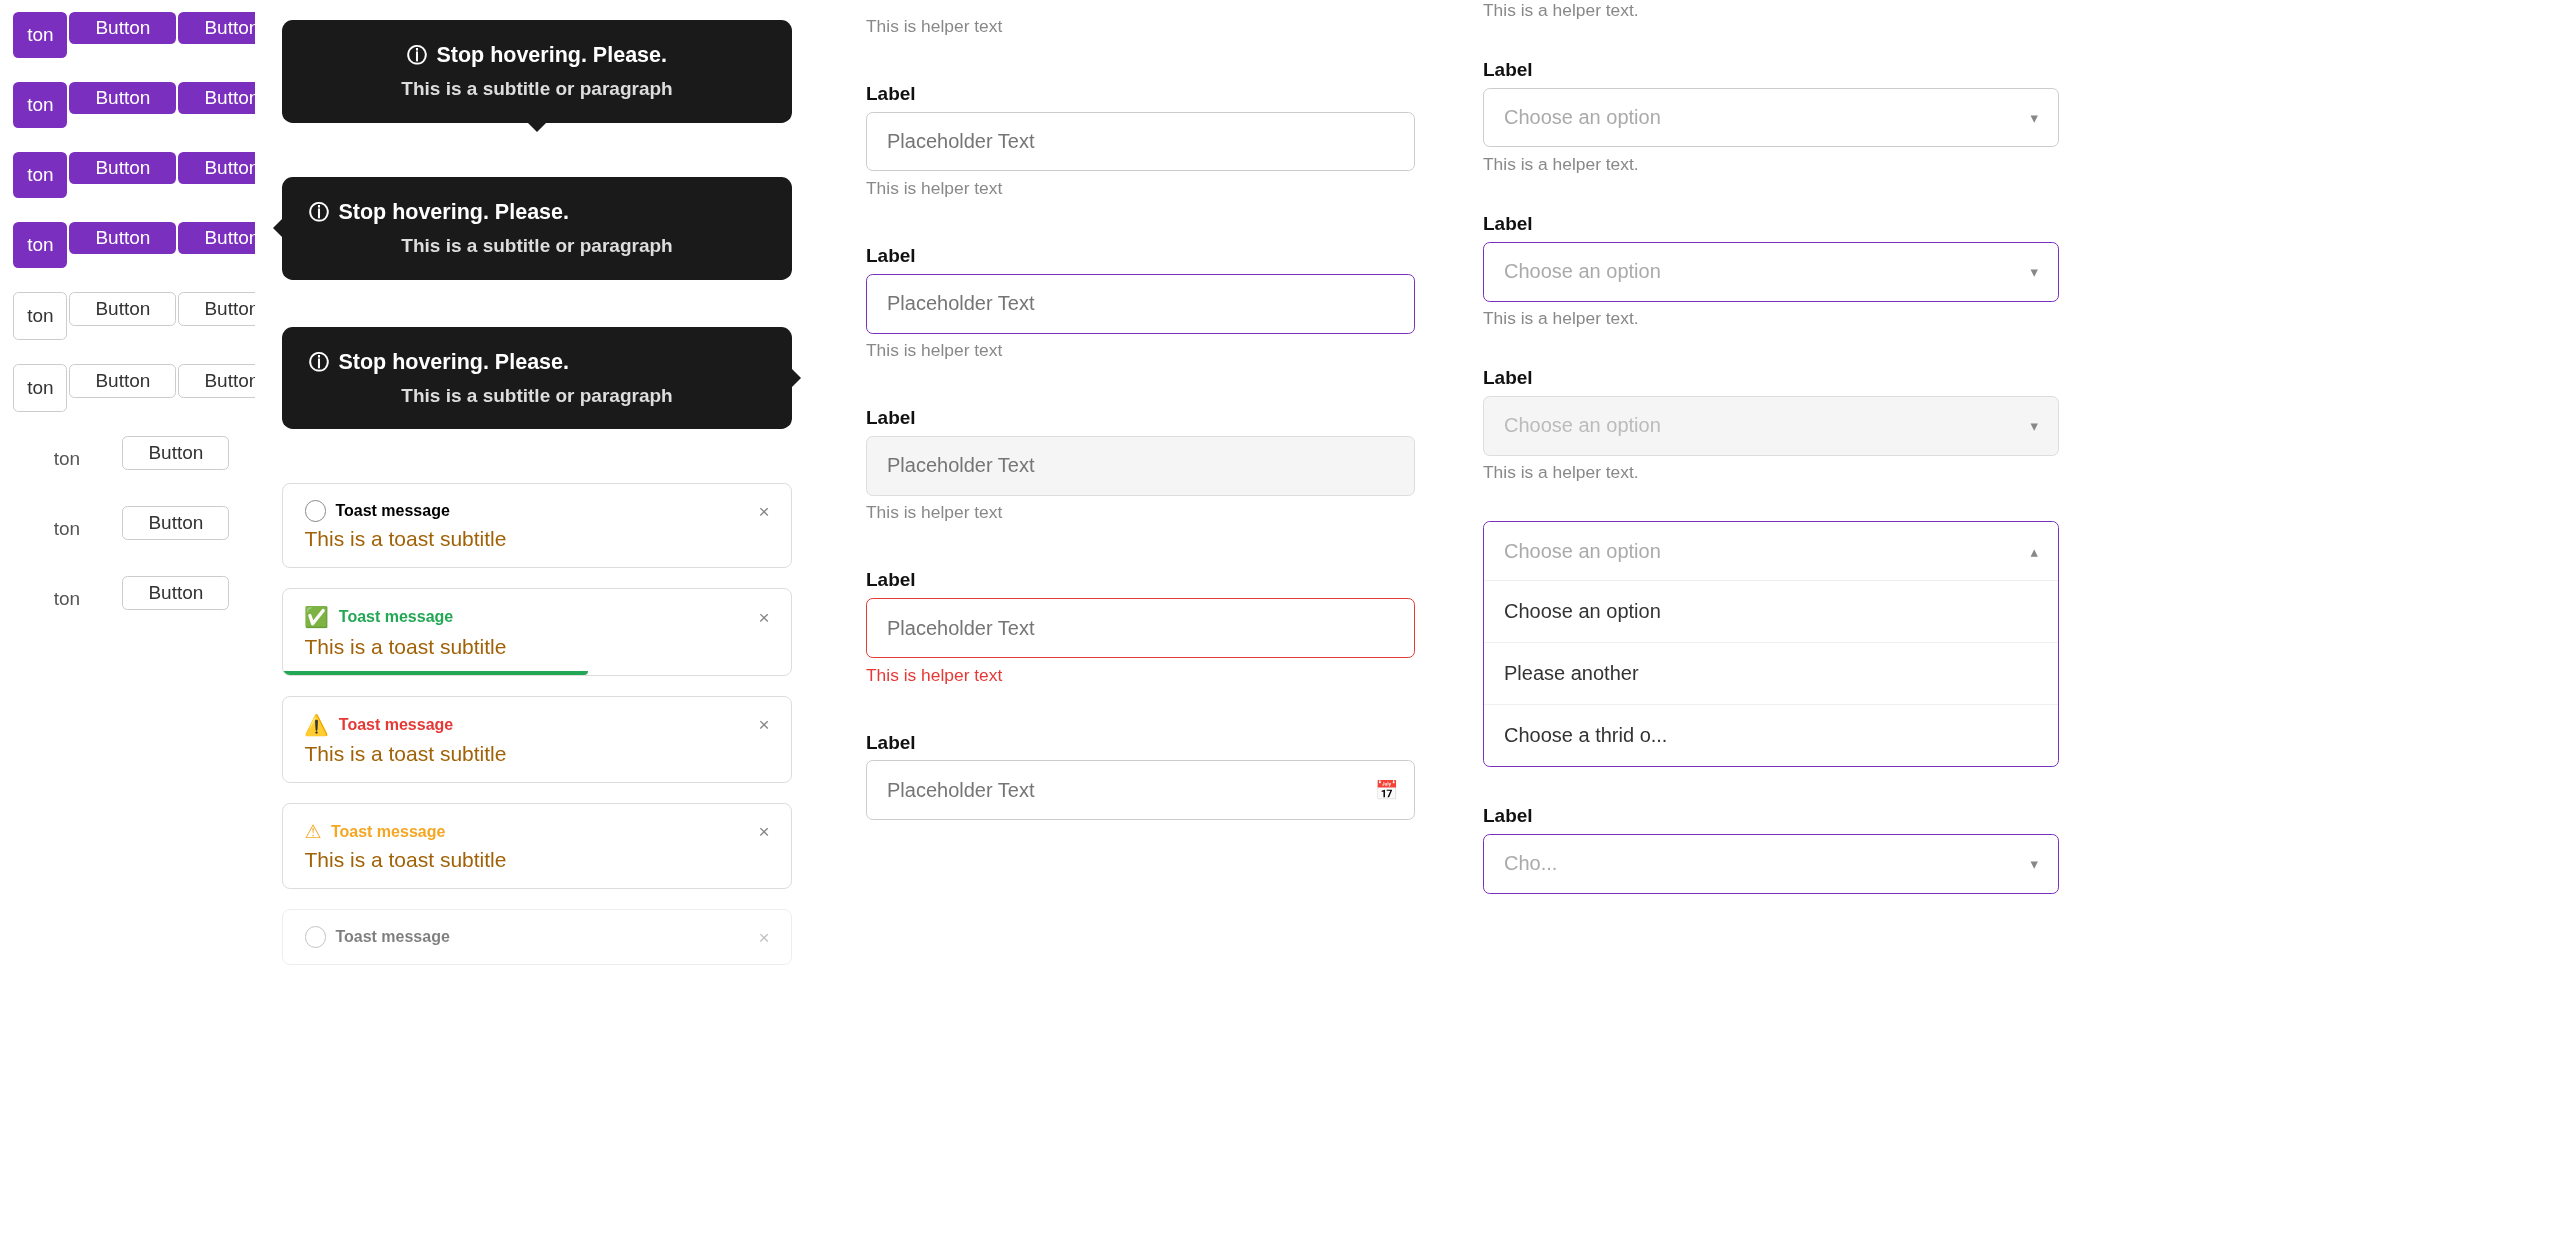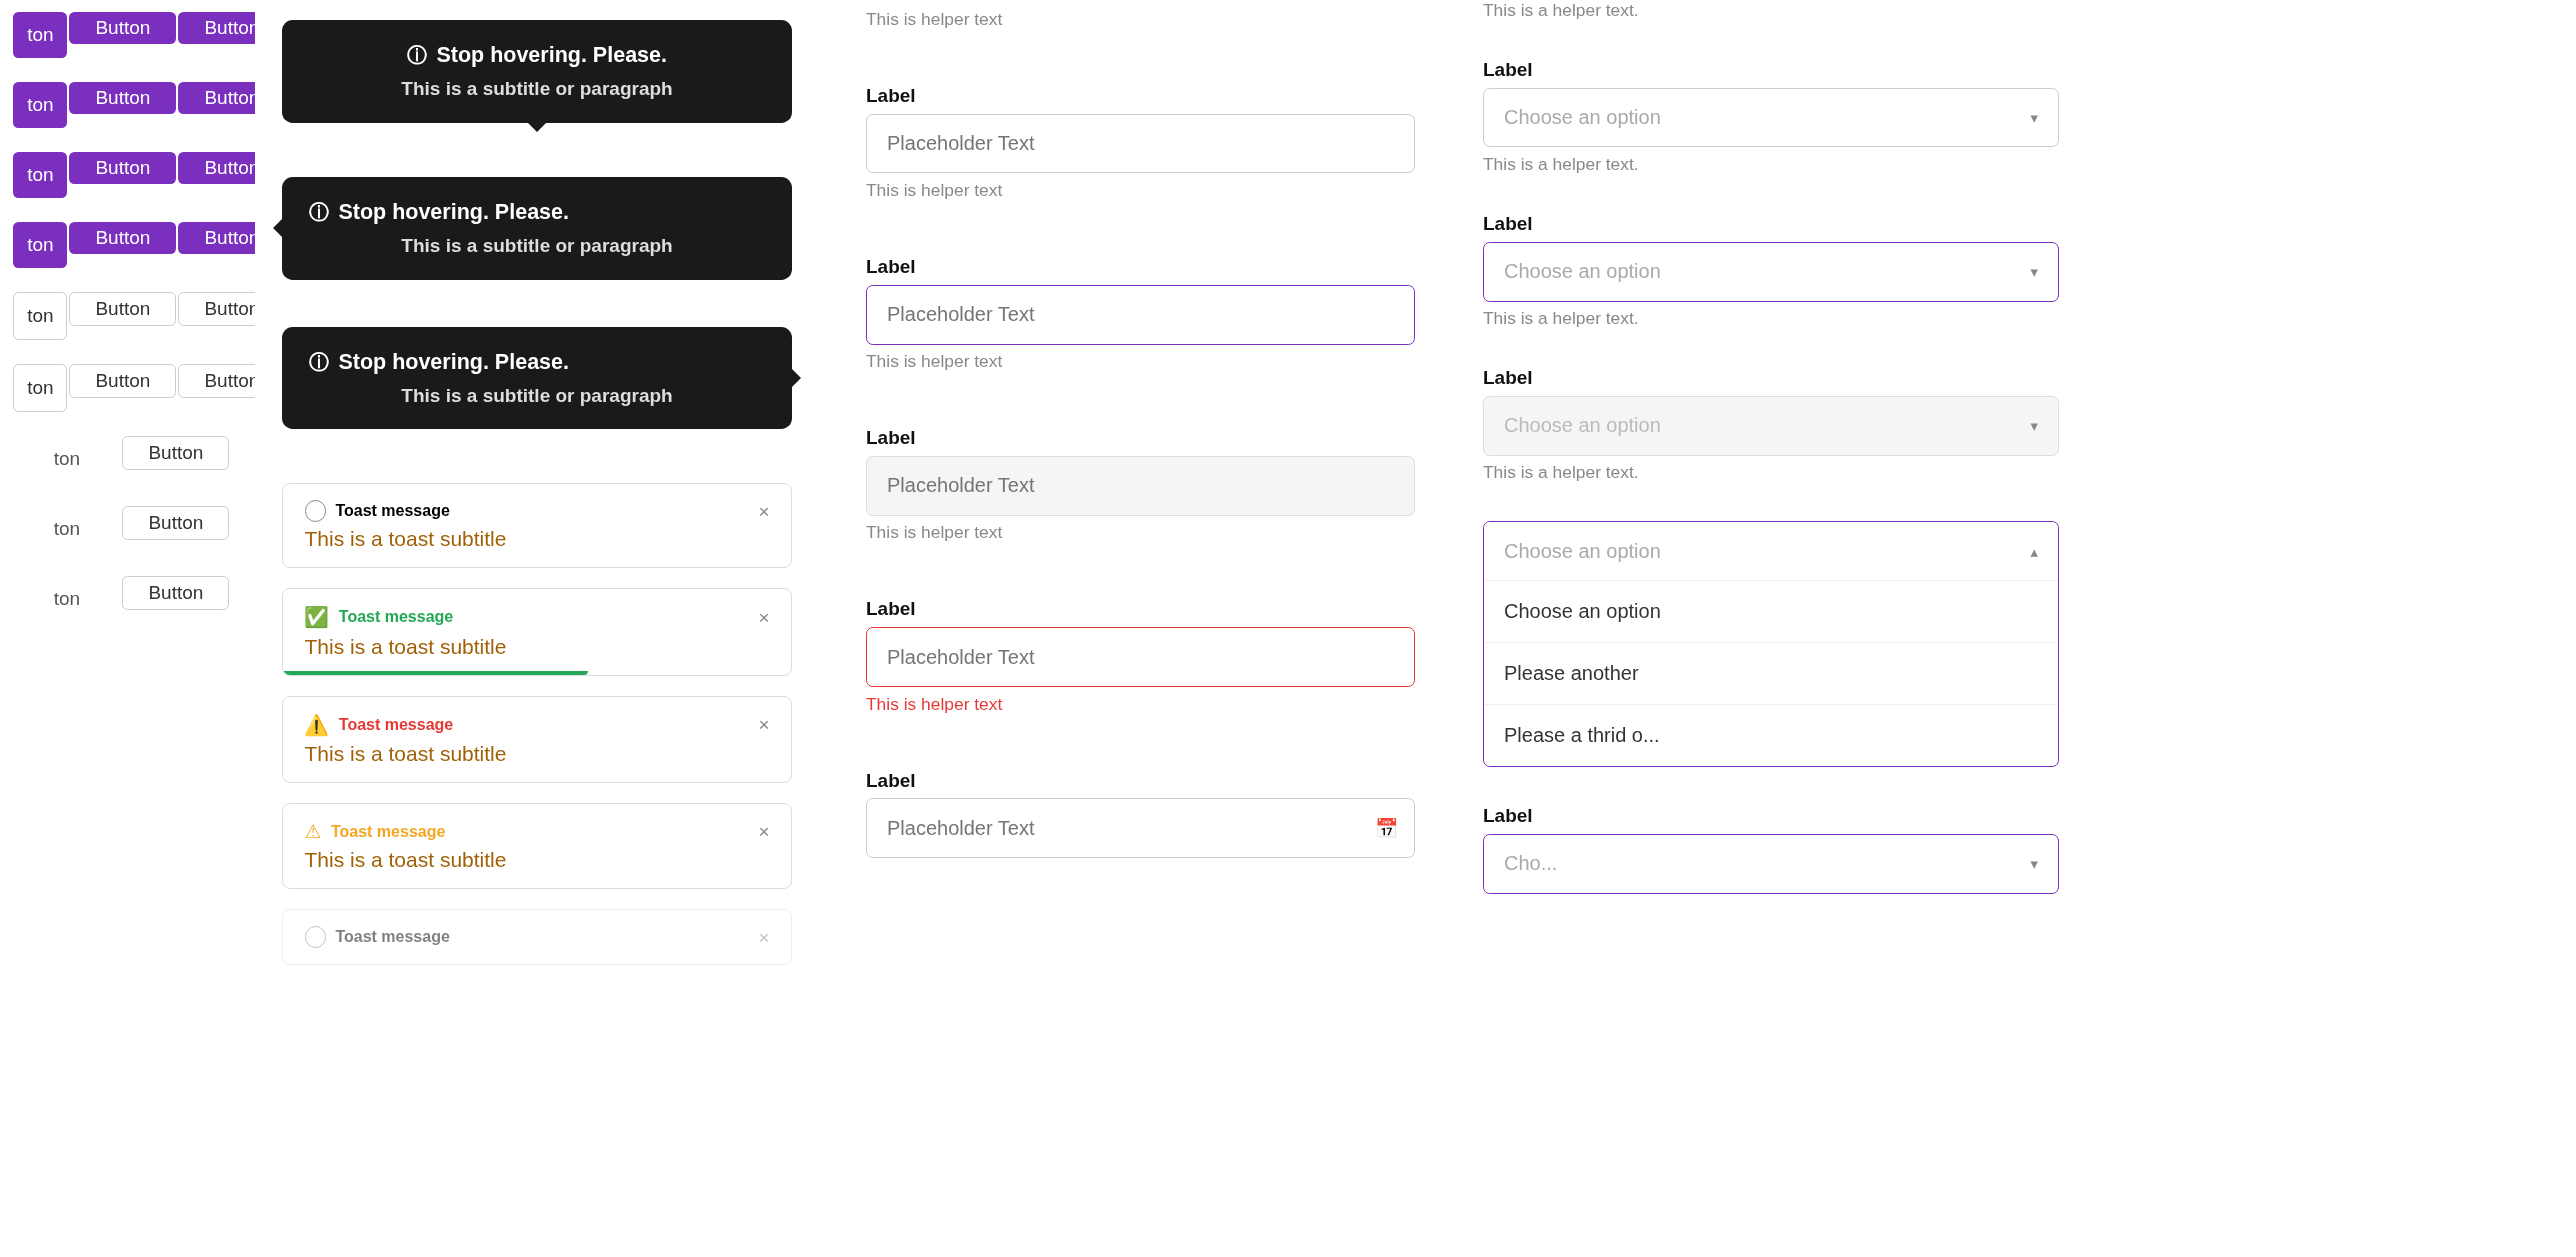--- a/index.html
+++ b/index.html
@@ -205,24 +205,24 @@
       align-items: center;
       justify-content: center;
       font-size: 12px;
       flex-shrink: 0;
       color: #888888;
     }
 
     
     .col-inputs {
       width: 617px;
-      padding: 9px 34px;
+      padding: 16px 34px;
       display: flex;
       flex-direction: column;
-      gap: 17px;
+      gap: 8px;
     }
 
     .input-group {
       display: flex;
       flex-direction: column;
       gap: 6.7px;
       padding: 19px 0;
     }
 
     .input-label {
@@ -571,21 +571,21 @@
     </div>
 
     <div class="dropdown-group">
       <div class="dropdown-open-panel">
         <div class="dropdown-field" style="border-bottom:0.7px solid #eeeeee;">
           <span>Choose an option</span>
           <span class="dropdown-arrow">▴</span>
         </div>
         <div class="dropdown-option">Choose an option</div>
         <div class="dropdown-option">Please another</div>
-        <div class="dropdown-option">Please a thrid o...</div>
+        <div class="dropdown-option">Choose a thrid o...</div>
       </div>
     </div>
 
     <div class="dropdown-group">
       <span class="input-label">Label</span>
       <div class="dropdown-field focused">
         <span>Cho...</span>
         <span class="dropdown-arrow">▾</span>
       </div>
     </div>

